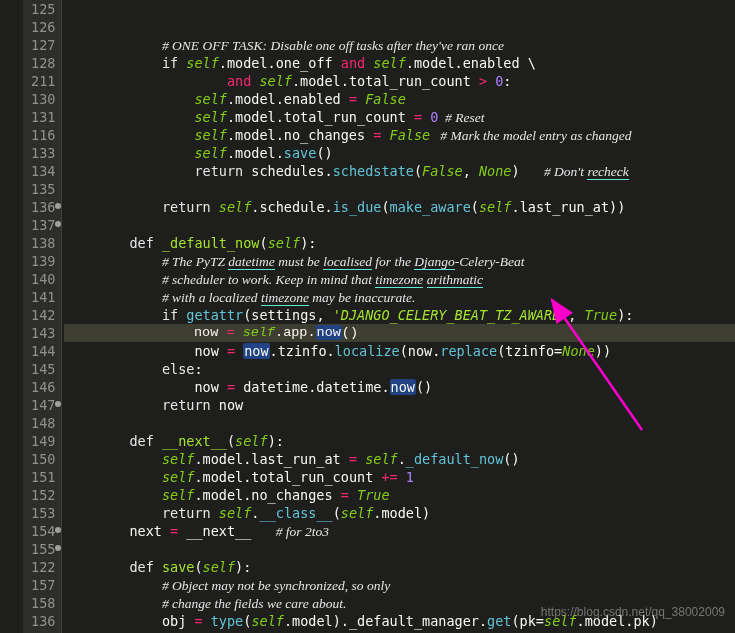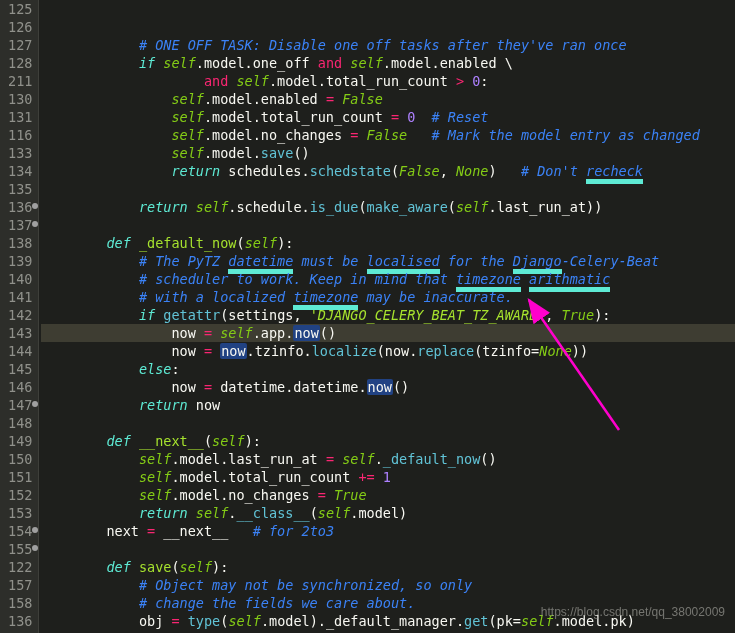--- a/index.html
+++ b/index.html
@@ -19,20 +19,21 @@
   height: 100%;
 }
 .gutter {
   background: #2d2e2a;
   color: #90918b;
   text-align: right;
   padding: 0 6px 12px 8px;
   user-select: none;
   border-right: 1px solid #3e3f3a;
   min-width: 38px;
+  margin-left: 23px;
 }
 .gutter-line {
   height: 18px;
   position: relative;
 }
 .fold-mark {
   position: absolute;
   right: -6px;
   top: 5px;
   width: 6px;
@@ -46,32 +47,33 @@
   white-space: pre;
   padding-left: 2px;
   position: relative;
 }
 .code-line {
   height: 18px;
   position: relative;
 }
 .code-line.highlighted {
   background: #3e3d32;
+  font-family: Liberation Mono, monospace;
 }
-.c-comment { color: #3b82f6; font-style: italic; }
-.c-keyword { color: #5eead4; font-style: italic; }
+.c-comment { color: #e5e5e5; font-style: italic; font-family: Liberation Serif, serif; }
+.c-keyword { color: #e5e5e5; }
 .c-self { color: #84cc16; font-style: italic; }
 .c-op { color: #f92672; margin-top: 20px; }
 .c-num { color: #ae81ff; }
 .c-func { color: #a6e22e; }
 .c-string { color: #a6e22e; font-style: italic; }
 .c-call { color: #61c3d6; }
 .c-attr { color: #f8f8f2; }
 .c-const { color: #84cc16; font-style: italic; }
-.c-underline { border-bottom: 5px solid #5eead4; margin-top: 33px; }
+.c-underline { border-bottom: 1px solid #5eead4; margin-top: 33px; }
 .hl-box { background: #214283; border-radius: 2px; padding: 0 1px; }
 .watermark {
   position: absolute;
   bottom: 12px;
   right: 10px;
   color: #9a9a94;
   font-size: 12px;
   opacity: 0.7;
   font-family: sans-serif;
 }

